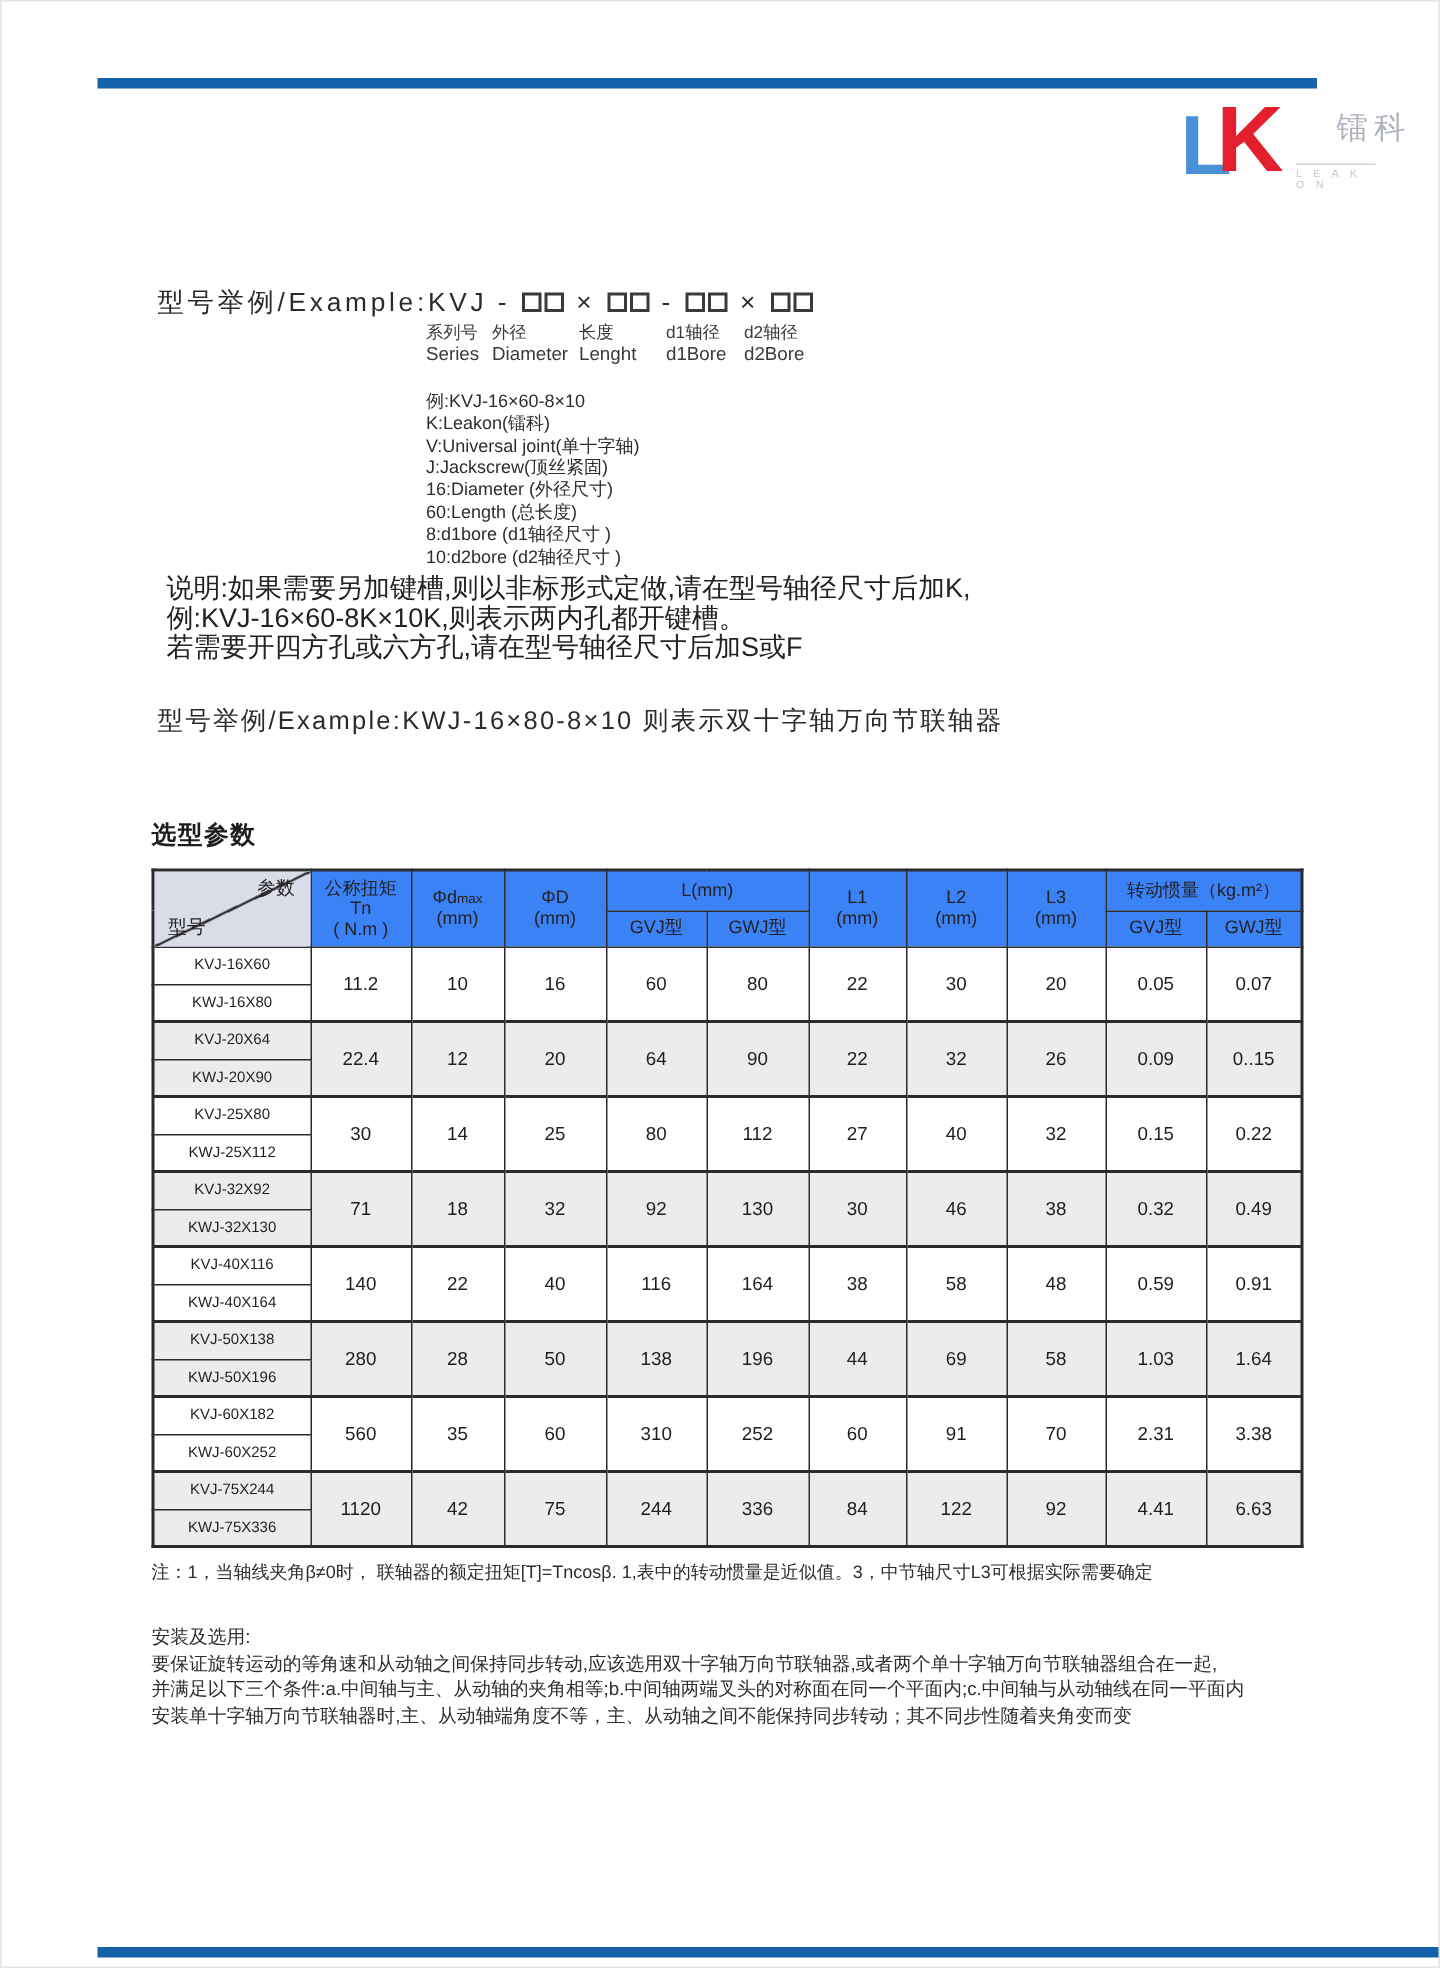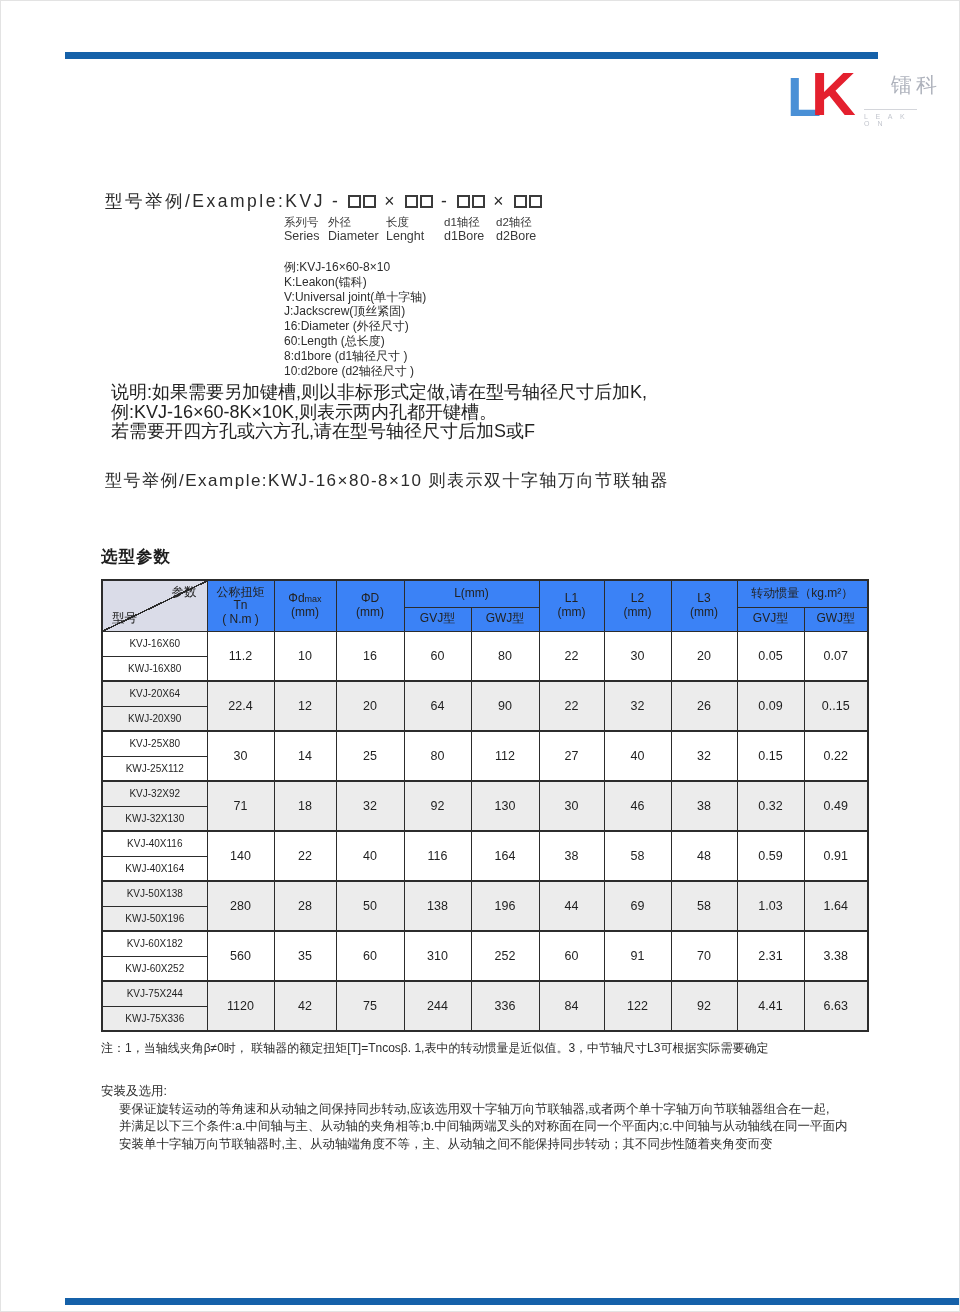--- a/index.html
+++ b/index.html
@@ -72,21 +72,21 @@
   }
   .corner-top { position:absolute; top:5px; right:10px; font-size:12.5px; }
   .corner-bot { position:absolute; bottom:5px; left:9px; font-size:12.5px; }
   .subtxt { font-size:9px; }
 
   
   .tnote { left:100px; top:1039px; font-size:12px; color:#2d2d2d; white-space:nowrap; }
 
   
   .install { left:100px; top:1082px; font-size:12.5px; line-height:17.5px; color:#2d2d2d; }
-  .install .ind { margin-left:18px; white-space:nowrap; }
+  .install .ind { white-space:nowrap; }
 </style>
 </head>
 <body>
 
 <div class="abs bar-top"></div>
 
 <div class="abs logo">
   <div class="logo-mark">
     <span class="logo-l">L</span>
     <span class="logo-k">K</span>

